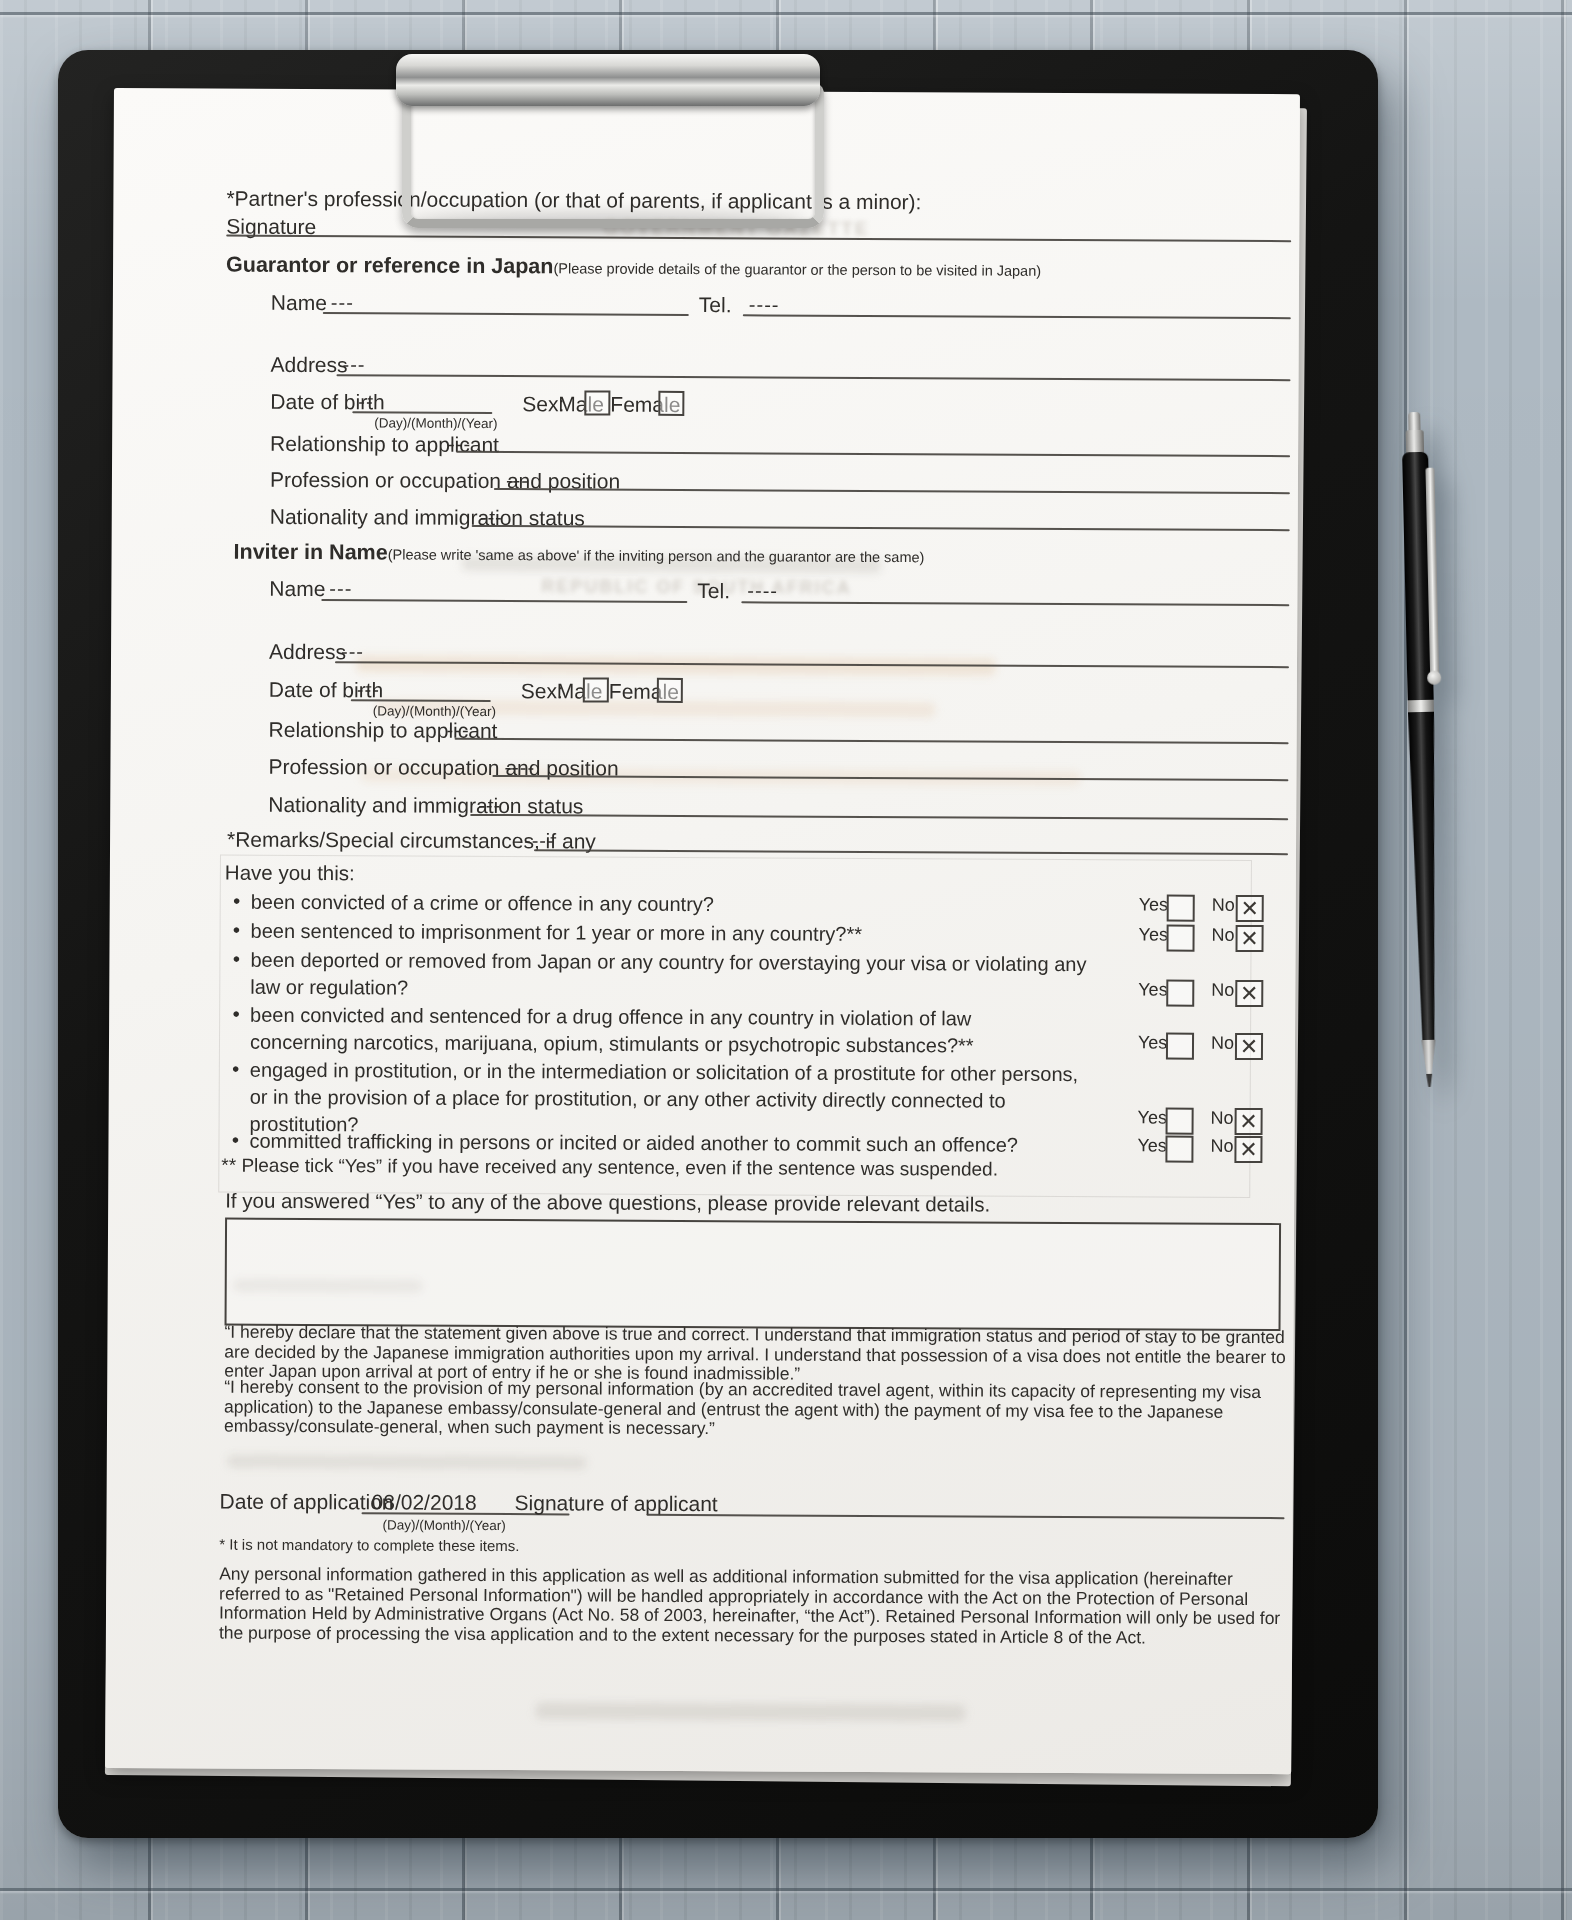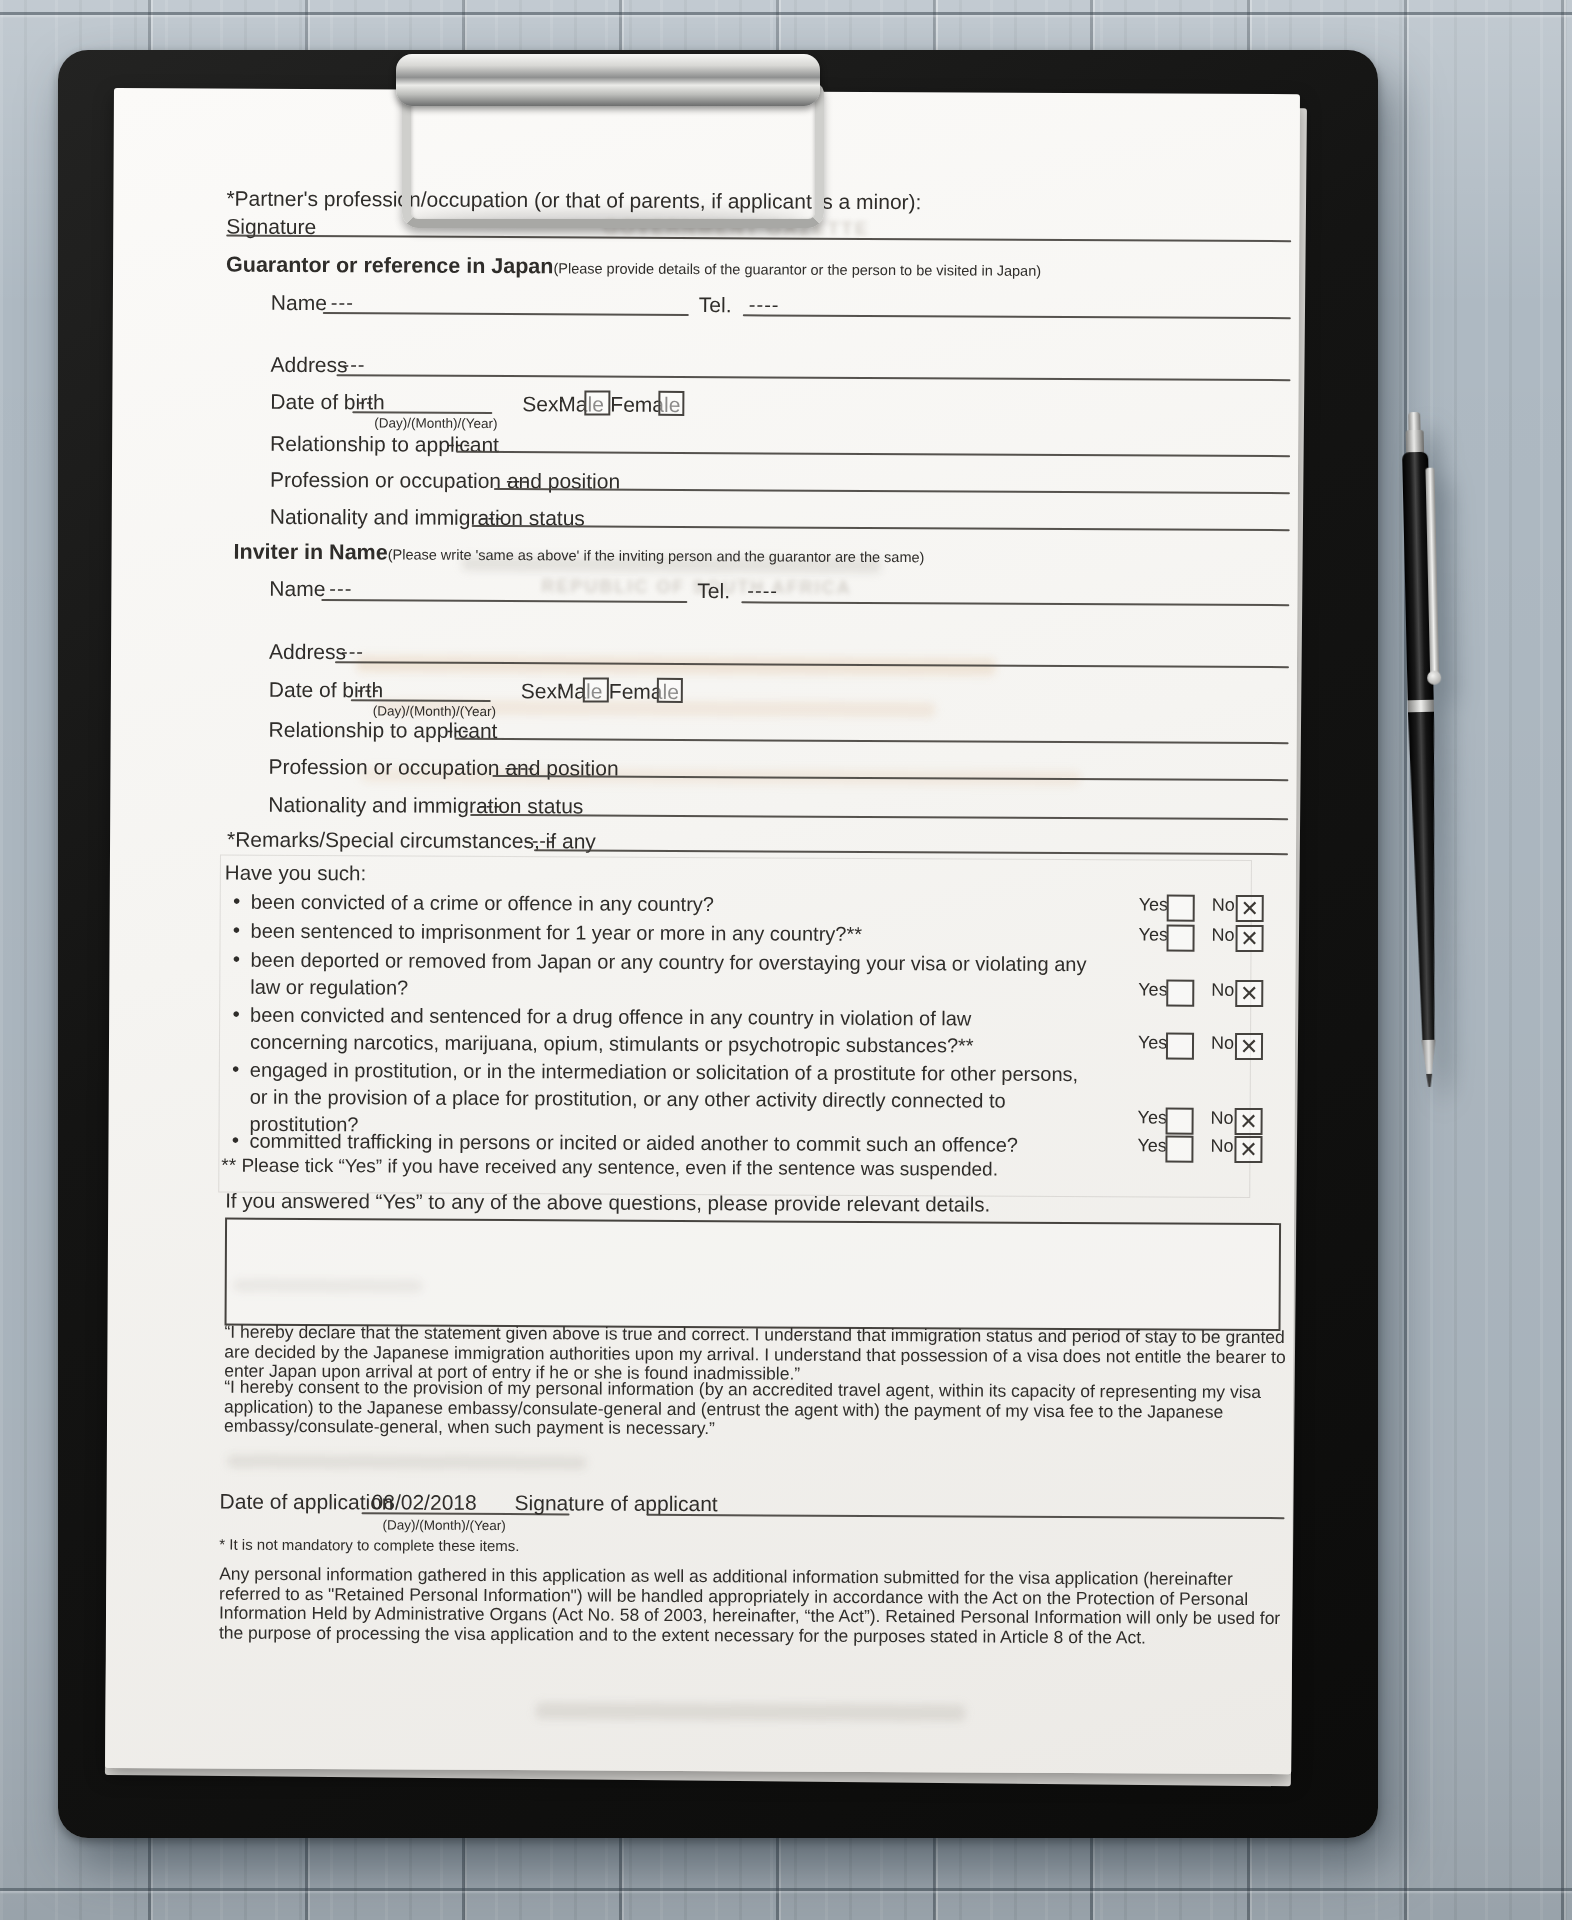--- a/index.html
+++ b/index.html
@@ -185,21 +185,21 @@
 
     <div class="lbl" style="left:158px;top:704px">Nationality and immigration status</div>
     <div class="dash" style="left:368px;top:704px">---</div>
     <div class="fline" style="left:360px;top:724px;width:818px"></div>
 
     <div class="lbl" style="left:117px;top:739px">*Remarks/Special circumstances, if any</div>
     <div class="dash" style="left:414px;top:739px">----</div>
     <div class="fline" style="left:424px;top:759px;width:754px"></div>
 
     <div class="qframe"></div>
-    <div class="lbl" style="left:115px;top:772px;font-size:20.5px">Have you such:</div>
+    <div class="lbl" style="left:115px;top:772px;font-size:20.5px">Have you this:</div>
 
     <div class="bullet" style="left:123px;top:804px">●</div>
     <div class="q" style="left:141px;top:800px;width:880px">been convicted of a crime or offence in any country?</div>
     <div class="ynrow" style="top:801px">
       <span class="ylbl">Yes</span>
       <span class="cb ybox"></span>
       <span class="nlbl">No</span>
       <span class="cb nbox checked"></span>
     </div>
 

